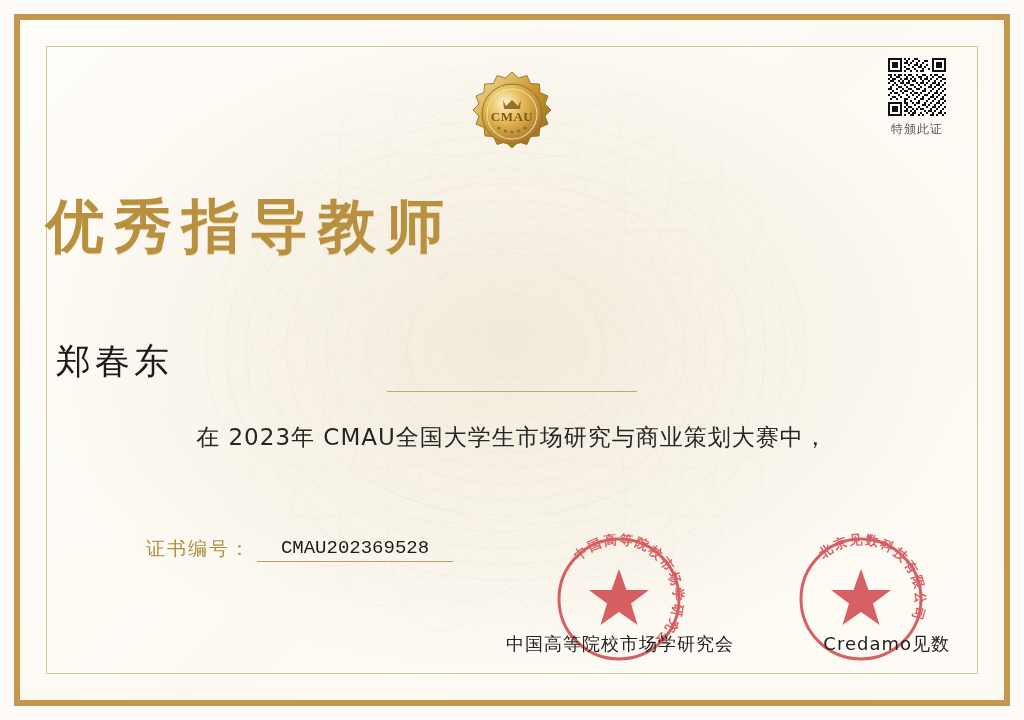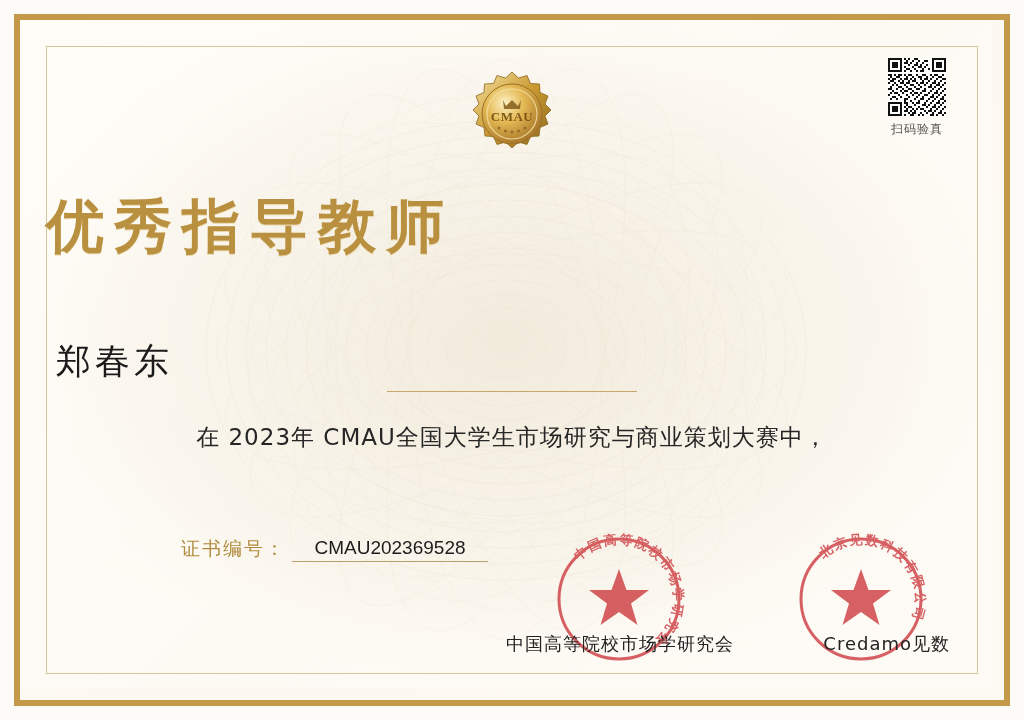--- a/index.html
+++ b/index.html
@@ -163,25 +163,24 @@
     display: flex;
     align-items: flex-end;
     margin-bottom: 20px;
   }
   .field-label {
     font-family: Liberation Mono, monospace;
     font-size: 19px;
     color: #b08b3e;
     letter-spacing: 2px;
     white-space: nowrap;
-    margin-left: 35px;
   }
   .field-value {
     margin-left: 6px;
-    font-family: Liberation Sans, sans-serif;
+    font-family: Liberation Mono, monospace;
     font-size: 19px;
     color: #1c1c1c;
     border-bottom: 1px solid #b9a06a;
     padding: 0 8px 2px 8px;
     min-width: 180px;
     text-align: center;
   }
 
   
   .signatures {
@@ -534,21 +533,21 @@
               <rect x="28" y="27" width="1" height="1"></rect>
             <rect x="8" y="28" width="1" height="1"></rect>
               <rect x="11" y="28" width="2" height="1"></rect>
               <rect x="15" y="28" width="1" height="1"></rect>
               <rect x="17" y="28" width="1" height="1"></rect>
             <rect x="21" y="28" width="2" height="1"></rect>
               <rect x="24" y="28" width="1" height="1"></rect>
               <rect x="27" y="28" width="1" height="1"></rect>
           </g>
         </svg>
-        <div class="qr-label">扫码验真</div>
+        <div class="qr-label">特颁此证</div>
       </div>
 
       <div class="medal">
         <svg width="96" height="96" viewBox="0 0 96 96" xmlns="http://www.w3.org/2000/svg">
           <defs>
             <radialGradient id="goldg" cx="38%" cy="32%" r="70%">
               <stop offset="0%" stop-color="#fdf2c4"></stop>
               <stop offset="45%" stop-color="#e4b954"></stop>
               <stop offset="100%" stop-color="#a8762a"></stop>
             </radialGradient>

